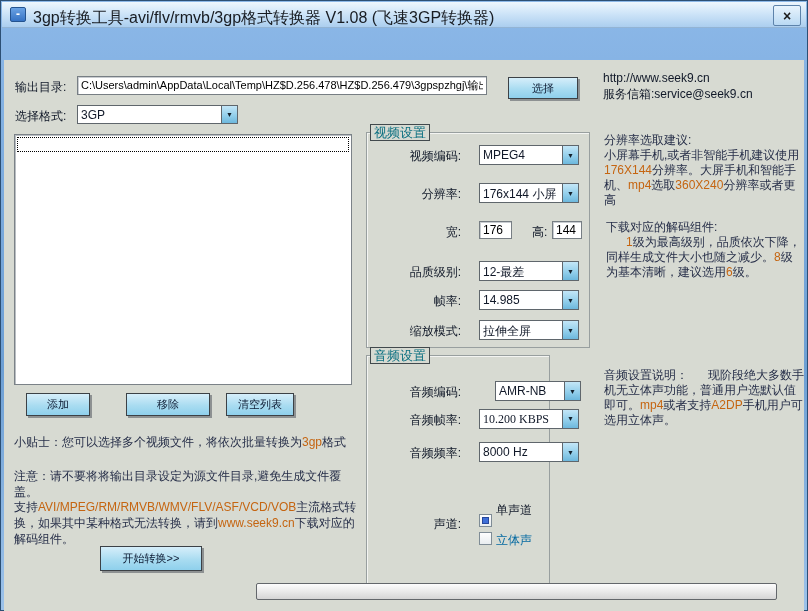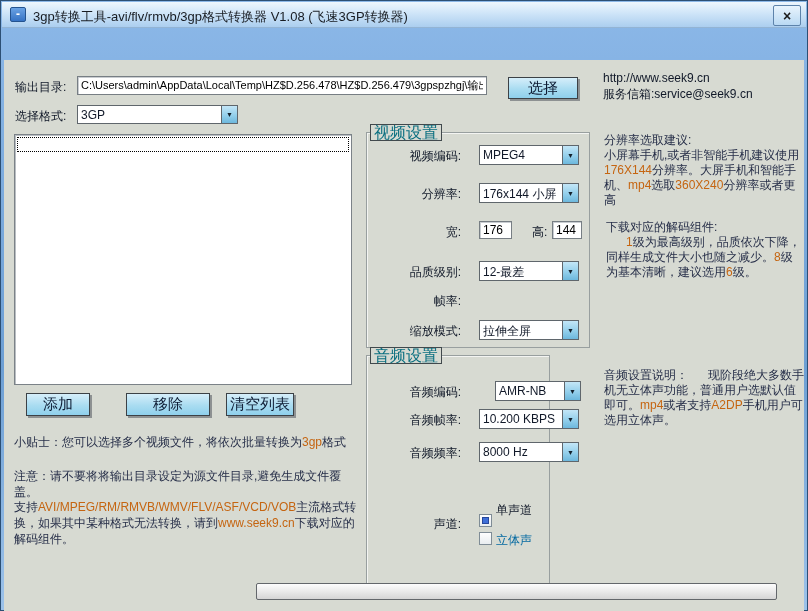--- a/index.html
+++ b/index.html
@@ -17,21 +17,21 @@
     background:linear-gradient(180deg,#eef6fd 0%,#cfe5f8 45%,#abceef 100%);
     border-bottom:1px solid #93b4d4;
   }
   .app-icon {
     position:absolute; left:8px; top:5px; width:16px; height:15px;
     background:linear-gradient(180deg,#6aa2e4,#3673c4);
     border:1px solid #24538f; border-radius:2px;
     color:#fff; font-weight:bold; font-size:12px; line-height:12px; text-align:center;
   }
   .title-text {
-    position:absolute; left:31px; top:6px; font-size:13px; color:#181c22; white-space:nowrap;
+    position:absolute; left:31px; top:6px; font-size:16px; color:#181c22; white-space:nowrap;
   }
   .close-btn {
     position:absolute; right:5px; top:3px; width:28px; height:21px;
     background:linear-gradient(180deg,#e9f4fd,#b9d9f3);
     border:1px solid #5d83ab; border-radius:2px;
     display:flex; align-items:center; justify-content:center;
     font-weight:bold; font-size:14px; color:#1c1c1c; cursor:default;
   }
   .client {
     position:absolute; left:4px; top:28px; width:800px; height:579px;
@@ -47,21 +47,21 @@
     font-size:11px; padding:2px 3px; white-space:nowrap; overflow:hidden;
   }
   input.tbox { outline:none; }
 
   .btn3d {
     position:absolute;
     background:linear-gradient(180deg,#d6eefa 0%,#a9dcf1 55%,#8fd0ec 100%);
     border:1px solid #3c4146;
     box-shadow:2px 2px 0 rgba(80,86,92,.55);
     display:flex; align-items:center; justify-content:center;
-    font-size:15px; color:#0d1b33; cursor:default;
+    font-size:11px; color:#0d1b33; cursor:default;
   }
 
   .combo {
     position:absolute; height:20px; background:#fff;
     border:1px solid #5f666c; display:flex; align-items:stretch;
   }
   .combo .val { flex:1; padding:2px 3px; font-size:12px; white-space:nowrap; overflow:hidden; }
   .combo .arrow {
     width:16px; border-left:1px solid #5f666c;
     background:linear-gradient(180deg,#c3e6f7 0%,#8fcdea 60%,#6db8dd 100%);
@@ -78,21 +78,21 @@
     border:1px dotted #000;
   }
 
   .grp {
     position:absolute; border:1px solid #989f9f;
     box-shadow:inset 1px 1px 0 rgba(255,255,255,.7);
   }
   .legend {
     position:absolute; left:3px; top:-9px;
     background:#d7dad2; border:1px solid #41494d;
-    padding:0 3px; font-size:16px; color:#0a6f80; line-height:15px; white-space:nowrap;
+    padding:0 3px; font-size:13px; color:#0a6f80; line-height:15px; white-space:nowrap;
   }
   .grp .rlabel { position:absolute; left:0; width:94px; text-align:right; white-space:nowrap; }
 
   .cb {
     position:absolute; width:13px; height:13px;
     background:linear-gradient(180deg,#fefefe,#e9edf0);
     border:1px solid #7f8c96;
   }
   .cb.checked::after {
     content:""; position:absolute; left:2px; top:2px; right:2px; bottom:2px;
@@ -141,20 +141,21 @@
     </div>
 
     <div class="btn3d" style="left:22px; top:333px; width:64px; height:23px;">添加</div>
     <div class="btn3d" style="left:122px; top:333px; width:84px; height:23px;">移除</div>
     <div class="btn3d" style="left:222px; top:333px; width:68px; height:23px;">清空列表</div>
 
     <div class="para" style="left:10px; top:374px; width:344px; line-height:16px;"><span>小贴士：您可以选择多个视频文件，将依次批量转换为</span><span class="hl">3gp</span><span>格式</span></div>
     <div class="para" style="left:10px; top:408px; width:344px; line-height:16px;"><span>注意：请不要将将输出目录设定为源文件目录,避免生成文件覆盖。</span></div>
     <div class="para" style="left:10px; top:439px; width:344px; line-height:16px;"><span>支持</span><span class="hl">AVI/MPEG/RM/RMVB/WMV/FLV/ASF/VCD/VOB</span><span>主流格式转换，如果其中某种格式无法转换，请到</span><span class="hl">www.seek9.cn</span><span>下载对应的解码组件。</span></div>
 
+    <div class="btn3d" style="left:96px; top:486px; width:102px; height:25px;">开始转换&gt;&gt;</div>
 
     <div class="grp" style="left:362px; top:72px; width:224px; height:216px;">
       <div class="legend">视频设置</div>
 
       <div class="rlabel" style="top:15px;">视频编码:</div>
       <div class="combo" style="left:112px; top:12px; width:100px;">
         <div class="val">MPEG4</div>
         <div class="arrow">▼</div>
       </div>
 
@@ -169,39 +170,43 @@
       <div class="lbl" style="left:165px; top:91px;">高:</div>
       <input class="tbox" style="left: 185px; top: 88px; width: 30px; height: 18px; font-size: 12px;" value="144">
 
       <div class="rlabel" style="top:131px;">品质级别:</div>
       <div class="combo" style="left:112px; top:128px; width:100px;">
         <div class="val">12-最差</div>
         <div class="arrow">▼</div>
       </div>
 
       <div class="rlabel" style="top:160px;">帧率:</div>
+      <div class="combo" style="left:112px; top:157px; width:100px;">
+        <div class="val">14.985</div>
+        <div class="arrow">▼</div>
+      </div>
 
       <div class="rlabel" style="top:190px;">缩放模式:</div>
       <div class="combo" style="left:112px; top:187px; width:100px;">
         <div class="val">拉伸全屏</div>
         <div class="arrow">▼</div>
       </div>
     </div>
 
     <div class="grp" style="left:362px; top:295px; width:184px; height:232px;">
       <div class="legend">音频设置</div>
 
       <div class="rlabel" style="top:28px;">音频编码:</div>
       <div class="combo" style="left:128px; top:25px; width:86px;">
         <div class="val">AMR-NB</div>
         <div class="arrow">▼</div>
       </div>
 
       <div class="rlabel" style="top:56px;">音频帧率:</div>
-      <div class="combo" style="left:112px; top:53px; width:100px;">
+      <div class="combo" style="left:112px; top:53px; width:100px;font-family:Liberation Serif, serif;">
         <div class="val">10.200 KBPS</div>
         <div class="arrow">▼</div>
       </div>
 
       <div class="rlabel" style="top:89px;">音频频率:</div>
       <div class="combo" style="left:112px; top:86px; width:100px;">
         <div class="val">8000 Hz</div>
         <div class="arrow">▼</div>
       </div>
 

